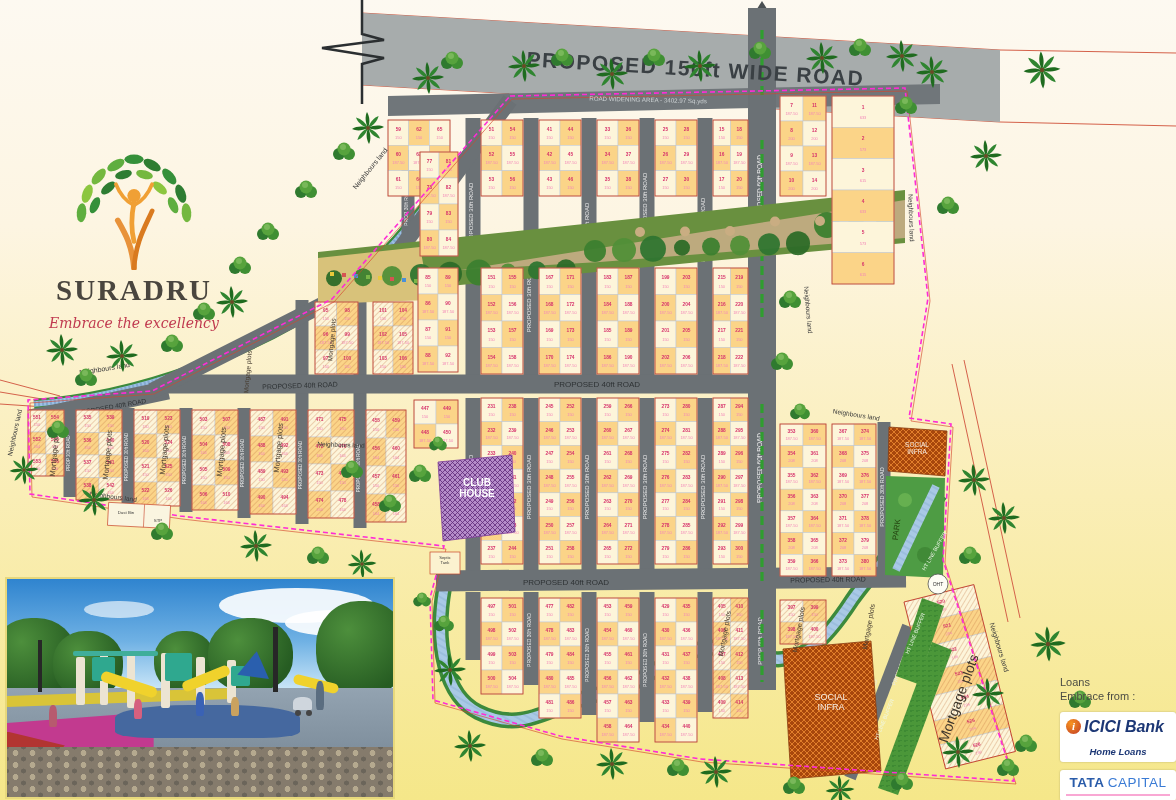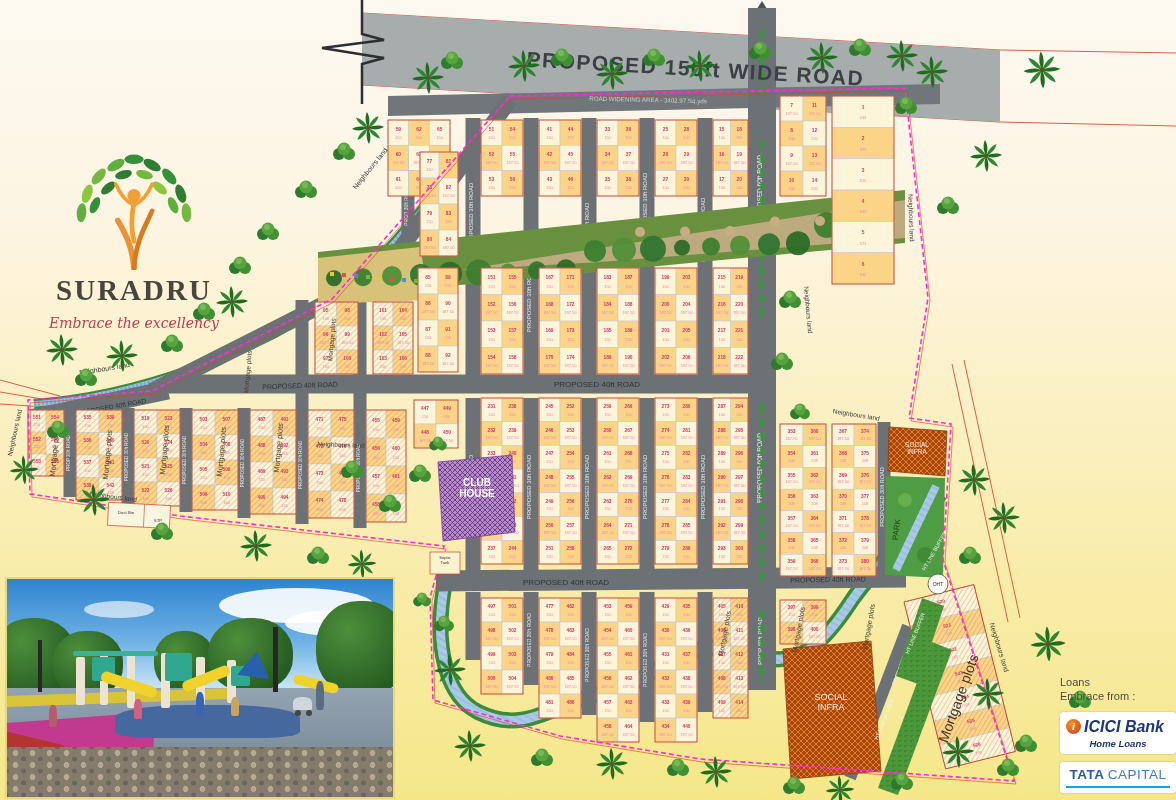--- a/index.html
+++ b/index.html
@@ -34,22 +34,22 @@
   .lamp{width:1.1%;background:#272727;}
   .kid{border-radius:40% 40% 20% 20%;}
   
   .loans{position:absolute;left:1060px;top:676px;width:116px;font-size:11px;color:#4c4c44;line-height:1.25;}
   .bankcard{background:#ffffff;border-radius:3px;box-shadow:0 0 2px rgba(0,0,0,.25);margin-top:8px;padding:5px 6px;}
   .icici-row{display:flex;align-items:center;gap:3px;}
   .icici-mark{width:15px;height:15px;border-radius:50%;background:radial-gradient(circle at 35% 30%,#f7941e,#c13b27);
               color:#fff;font-family:"Liberation Serif",serif;font-style:italic;font-weight:700;font-size:11px;
               display:flex;align-items:center;justify-content:center;flex:0 0 auto;}
   .icici-name{font-style:italic;font-weight:700;color:#1c3775;font-size:16px;}
-  .icici-sub{font-style:italic;font-weight:700;color:#1c3775;font-size:9.5px;text-align:center;margin-top:1px;}
-  .tata-line{white-space:nowrap;border-bottom:2px solid #0ea5e9;padding-bottom:2px;text-align:center;}
+  .icici-sub{font-style:italic;font-weight:700;color:#1c3775;font-size:9.5px;text-align:center;margin-top:9px;}
+  .tata-line{white-space:nowrap;border-bottom:2px solid #f9a8d4;padding-bottom:2px;text-align:center;}
   .tata-t{font-weight:700;color:#2a5caa;font-size:13.5px;letter-spacing:.5px;}
   .tata-c{font-weight:500;color:#3a7bd5;font-size:13.5px;letter-spacing:.5px;}
 </style>
 </head>
 <body>
 
 <div id="stage">
 
   <svg id="site" width="1176" height="800" viewBox="0 0 1176 800">
     <defs>

